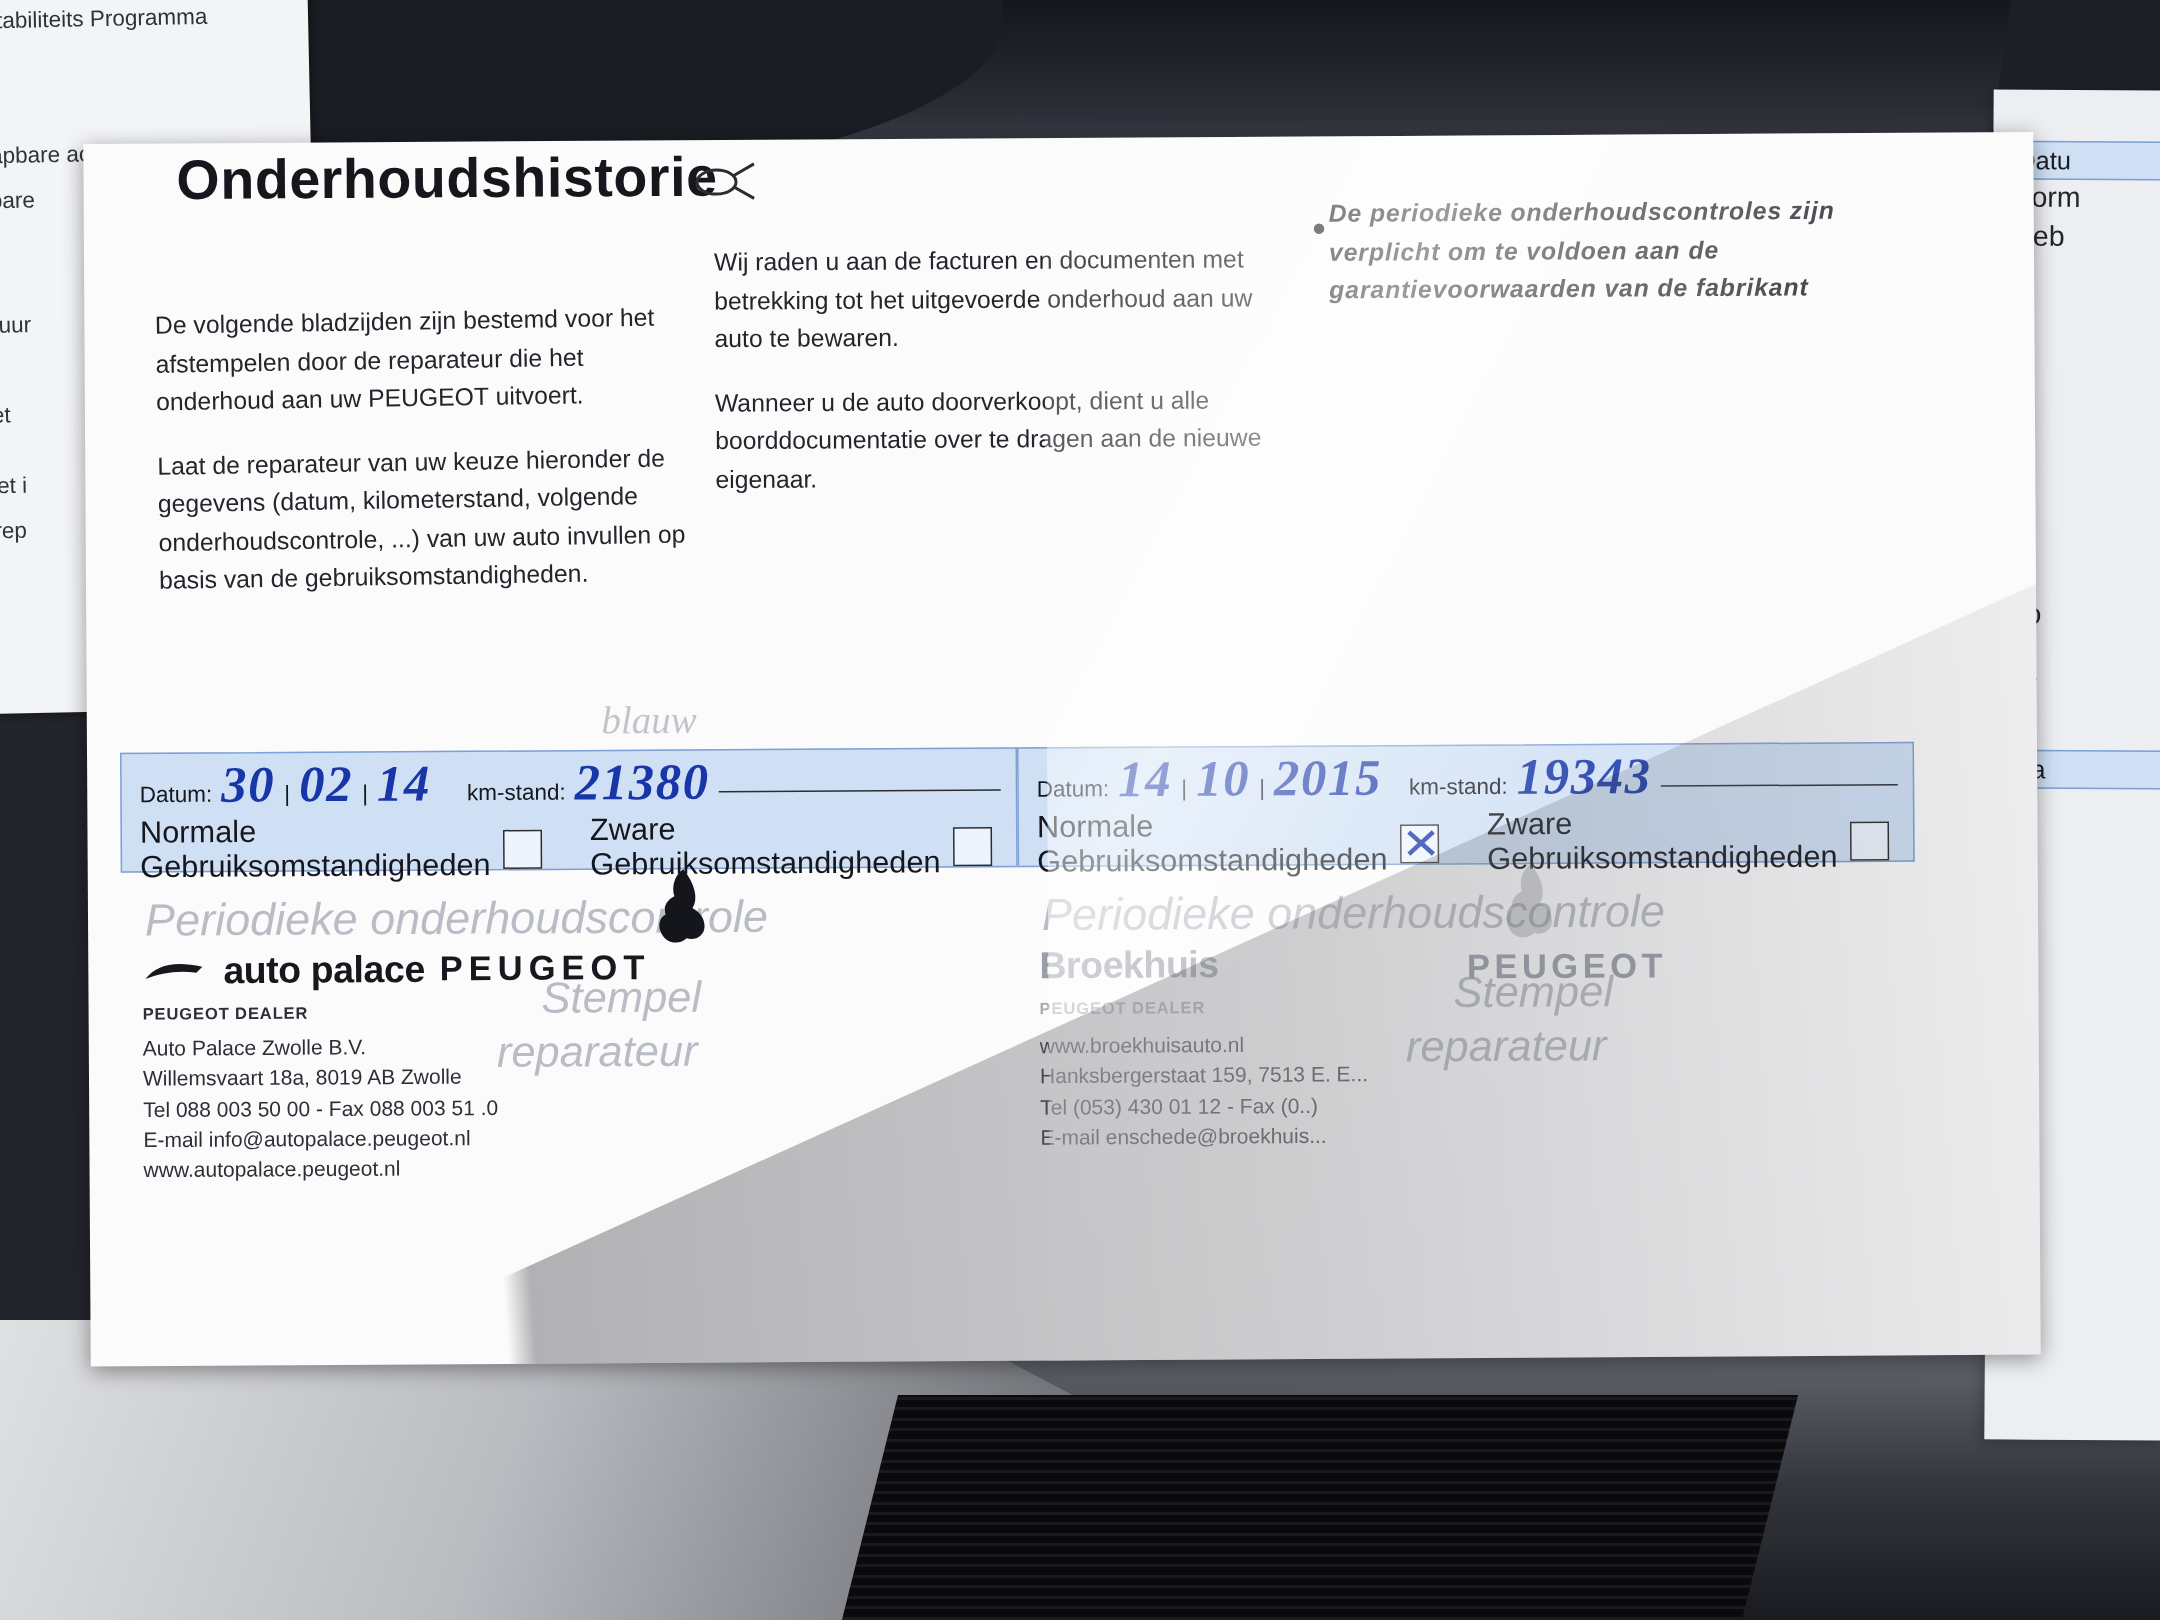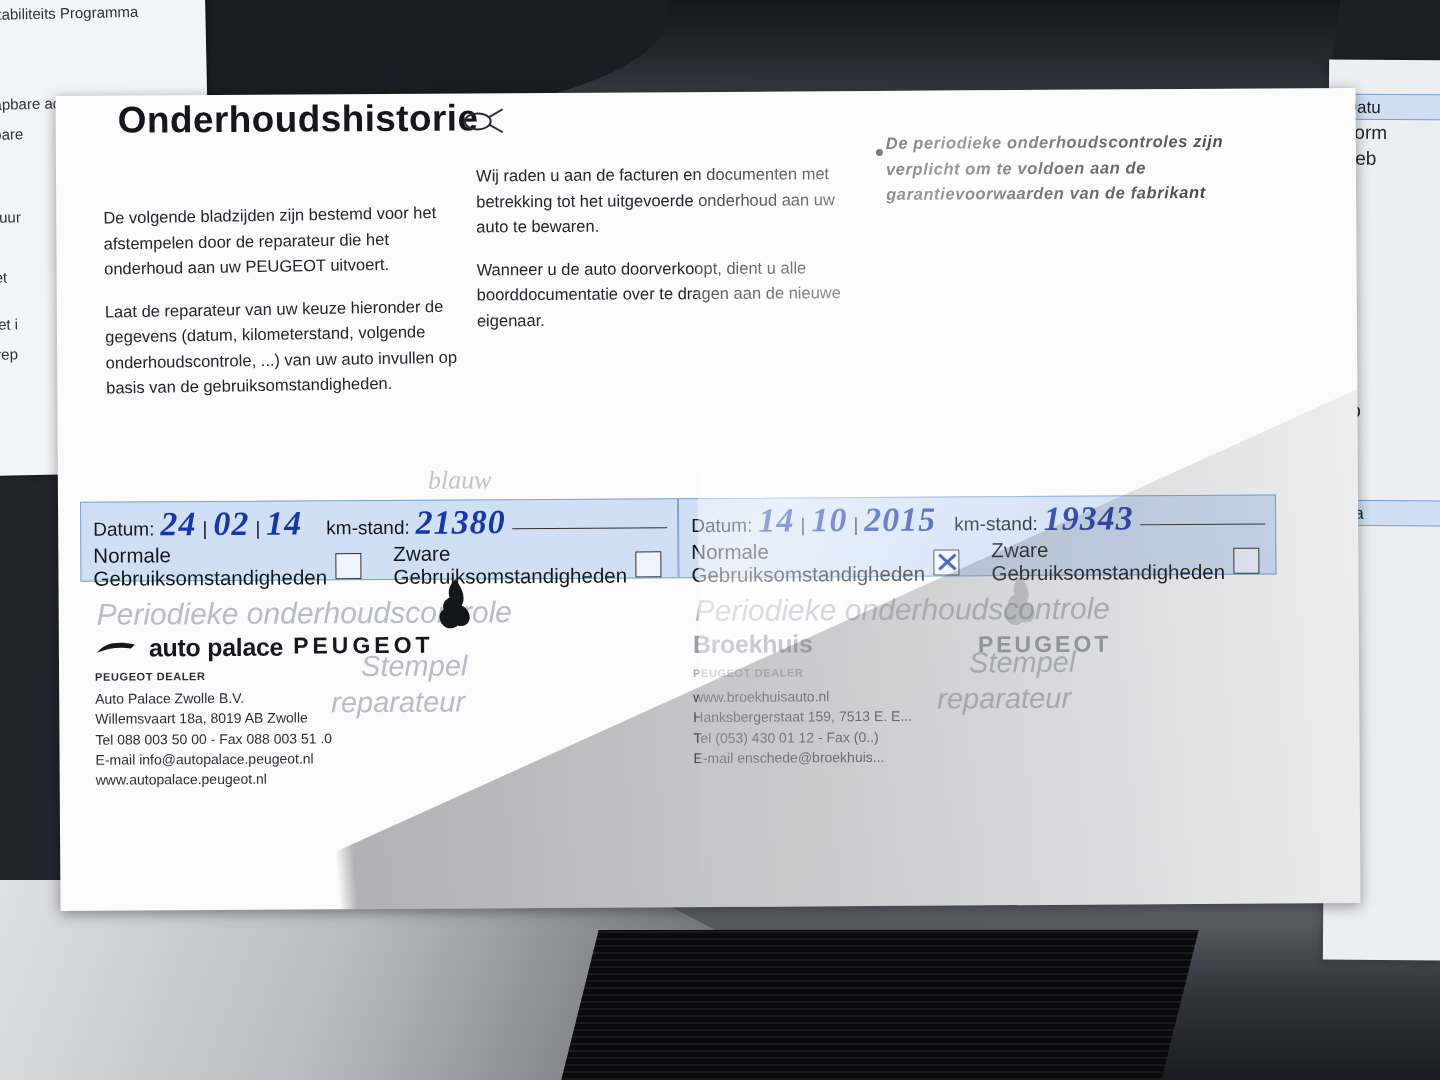--- a/index.html
+++ b/index.html
@@ -175,21 +175,21 @@
     padding: 5px 10px 0 12px;
   }
   .band-row1 {
     display: flex;
     align-items: baseline;
     gap: 6px;
     font-size: 21px;
     color: #15171c;
     white-space: nowrap;
   }
-  .lbl { font-size: 19px; }
+  .lbl { font-size: 15px; }
   .hw {
     font-family: "Liberation Serif", serif;
     color: #1836a8;
     font-size: 30px;
     font-style: italic;
     font-weight: bold;
     letter-spacing: 1px;
     line-height: 1;
   }
   .hw-big { font-size: 34px; }
@@ -356,27 +356,27 @@
     <div class="col col-2">
       <p>Wij raden u aan de facturen en documenten met betrekking tot het uitgevoerde onderhoud aan uw auto te bewaren.</p>
       <p>Wanneer u de auto doorverkoopt, dient u alle boorddocumentatie over te dragen aan de nieuwe eigenaar.</p>
     </div>
 
     <div class="bullet-dot"></div>
     <div class="col col-3">
       <p>De periodieke onderhoudscontroles zijn verplicht om te voldoen aan de garantievoorwaarden van de fabrikant</p>
     </div>
 
-    <div class="ghost" style="left:370px; top:372px;text-align:right;">blauw</div>
+    <div class="ghost" style="left:343px; top:372px;text-align:right;">blauw</div>
 
     <div class="record rec-left">
       <div class="band">
         <div class="band-row1">
           <span class="lbl">Datum:</span>
-          <span class="hw hw-big">24</span>
+          <span class="hw hw-big">30</span>
           <span class="lbl">|</span>
           <span class="hw hw-big">02</span>
           <span class="lbl">|</span>
           <span class="hw hw-big">14</span>
           <span class="lbl" style="margin-left:18px">km-stand:</span>
           <span class="hw hw-big">21380</span>
           <span class="rule"></span>
         </div>
         <div class="band-row2">
           <div class="cond cond-1">

